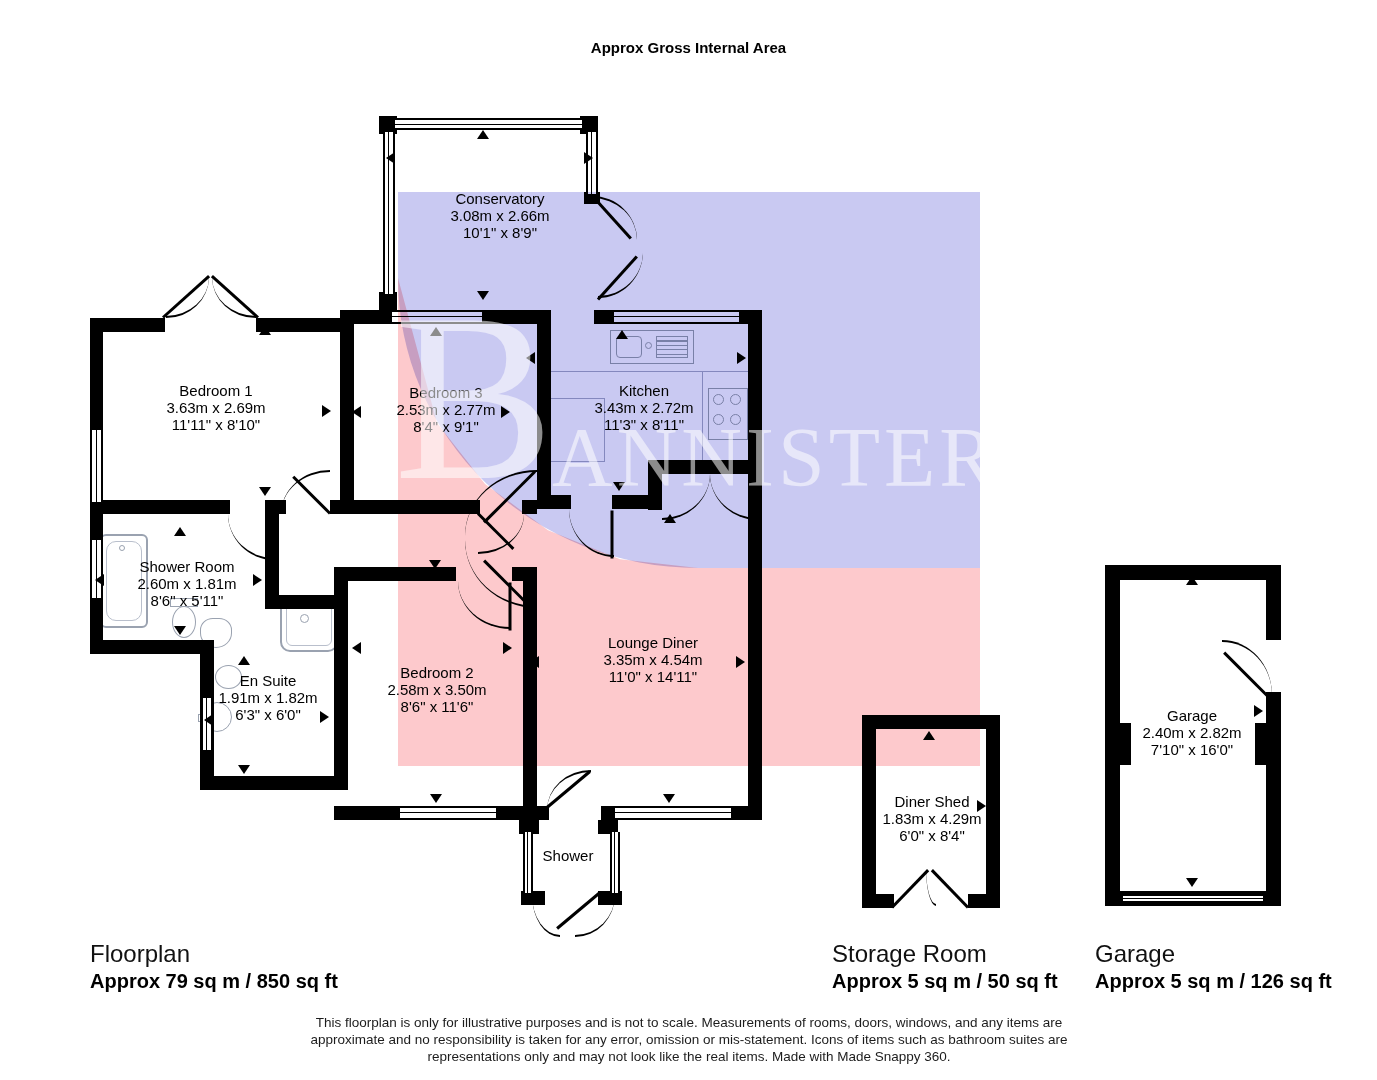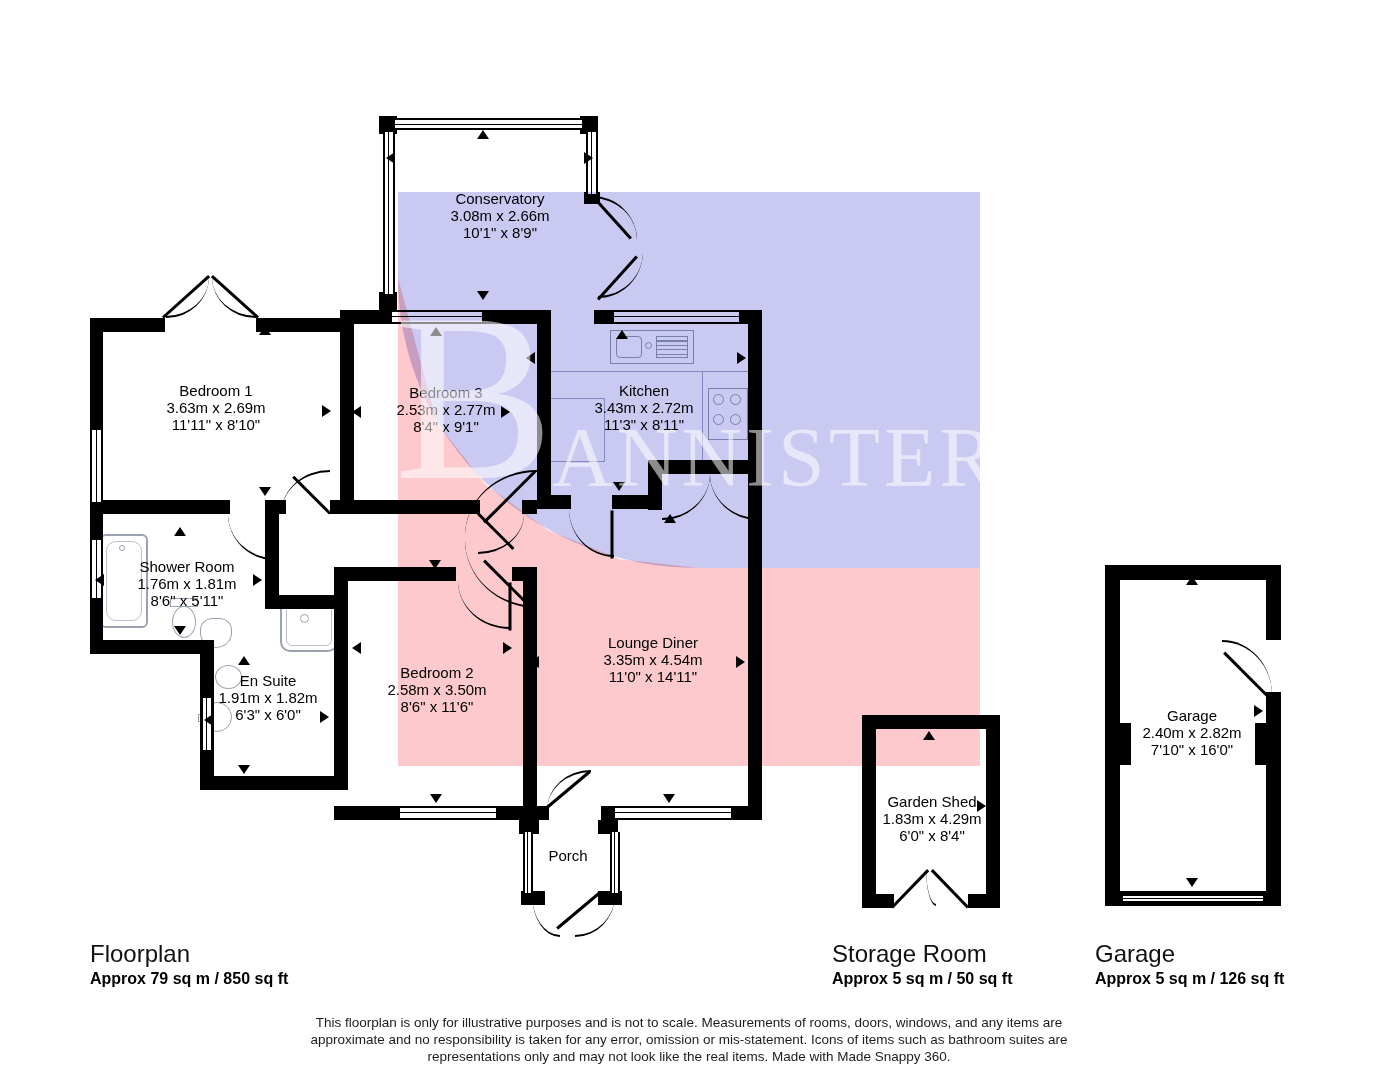--- a/index.html
+++ b/index.html
@@ -43,21 +43,21 @@
   #ovPink2{left:398px;top:278px;width:300px;height:290px;
            clip-path:polygon(0 0,13% 50%,29% 71%,50% 87%,74% 97%,100% 100%,0 100%);}
   #watermark{position:absolute;inset:0;z-index:5;pointer-events:none;
              font-family:"Liberation Serif",serif;color:rgba(255,255,255,0.55);}
   #watermark .wmB{position:absolute;left:394px;top:277px;font-size:240px;line-height:1;}
   #watermark .wmTop{position:absolute;left:602px;top:318px;font-size:84px;line-height:1;letter-spacing:6px;}
   #watermark .wmBot{position:absolute;left:552px;top:416px;font-size:84px;line-height:1;letter-spacing:4px;}
   #texts{position:absolute;inset:0;z-index:6;}
   .hdr{position:absolute;left:0;right:0;text-align:center;font-weight:bold;font-size:15px;}
   .secT{position:absolute;font-size:24px;color:#111;}
-  .secA{position:absolute;font-size:16px;font-weight:bold;}
+  .secA{position:absolute;font-size:20px;font-weight:bold;}
   #disclaimer{position:absolute;left:278px;top:1014px;width:822px;text-align:center;
               font-size:13.5px;line-height:17px;color:#1c1c1c;}
 </style>
 </head>
 <body>
 
 <div id="canvas">
 
   <div id="structure">
 
@@ -250,63 +250,64 @@
       <span class="rd">2.53m x 2.77m</span>
       <span class="rd">8'4" x 9'1"</span>
     </div>
     <div class="rlabel" style="left:644px;top:382px;">
       <span class="rn">Kitchen</span>
       <span class="rd">3.43m x 2.72m</span>
       <span class="rd">11'3" x 8'11"</span>
     </div>
     <div class="rlabel" style="left:187px;top:558px;">
       <span class="rn">Shower Room</span>
-      <span class="rd">1.76m x 1.81m</span>
+      <span class="rd">2.60m x 1.81m</span>
       <span class="rd">8'6" x 5'11"</span>
     </div>
     <div class="rlabel" style="left:268px;top:672px;">
       <span class="rn">En Suite</span>
       <span class="rd">1.91m x 1.82m</span>
       <span class="rd">6'3" x 6'0"</span>
     </div>
     <div class="rlabel" style="left:437px;top:664px;">
       <span class="rn">Bedroom 2</span>
       <span class="rd">2.58m x 3.50m</span>
       <span class="rd">8'6" x 11'6"</span>
     </div>
     <div class="rlabel" style="left:653px;top:634px;">
       <span class="rn">Lounge Diner</span>
       <span class="rd">3.35m x 4.54m</span>
       <span class="rd">11'0" x 14'11"</span>
     </div>
     <div class="rlabel" style="left:568px;top:847px;">
-      <span class="rn">Porch</span>
+      <span class="rn">Shower</span>
     </div>
     <div class="rlabel" style="left:932px;top:793px;">
-      <span class="rn">Garden Shed</span>
+      <span class="rn">Diner Shed</span>
       <span class="rd">1.83m x 4.29m</span>
       <span class="rd">6'0" x 8'4"</span>
     </div>
     <div class="rlabel" style="left:1192px;top:707px;">
       <span class="rn">Garage</span>
       <span class="rd">2.40m x 2.82m</span>
       <span class="rd">7'10" x 16'0"</span>
     </div>
   </div>
 
   <div class="ov" id="ovBlue" style="background: rgb(201, 201, 242);"></div>
   <div class="ov" id="ovPink1" style="background: rgb(253, 201, 204);"></div>
   <div class="ov" id="ovPink2" style="background: rgb(253, 201, 204);"></div>
 
   <div id="watermark">
     <span class="wmB">B</span>
     <span class="wmBot">ANNISTER</span>
   </div>
 
   <div id="texts">
+    <div class="hdr" style="top:39px;">Approx Gross Internal Area</div>
 
     <div class="secT" style="left:90px;top:940px;">Floorplan</div>
     <div class="secA" style="left:90px;top:970px;">Approx 79 sq m / 850 sq ft</div>
 
     <div class="secT" style="left:832px;top:940px;">Storage Room</div>
     <div class="secA" style="left:832px;top:970px;">Approx 5 sq m / 50 sq ft</div>
 
     <div class="secT" style="left:1095px;top:940px;">Garage</div>
     <div class="secA" style="left:1095px;top:970px;">Approx 5 sq m / 126 sq ft</div>
 

